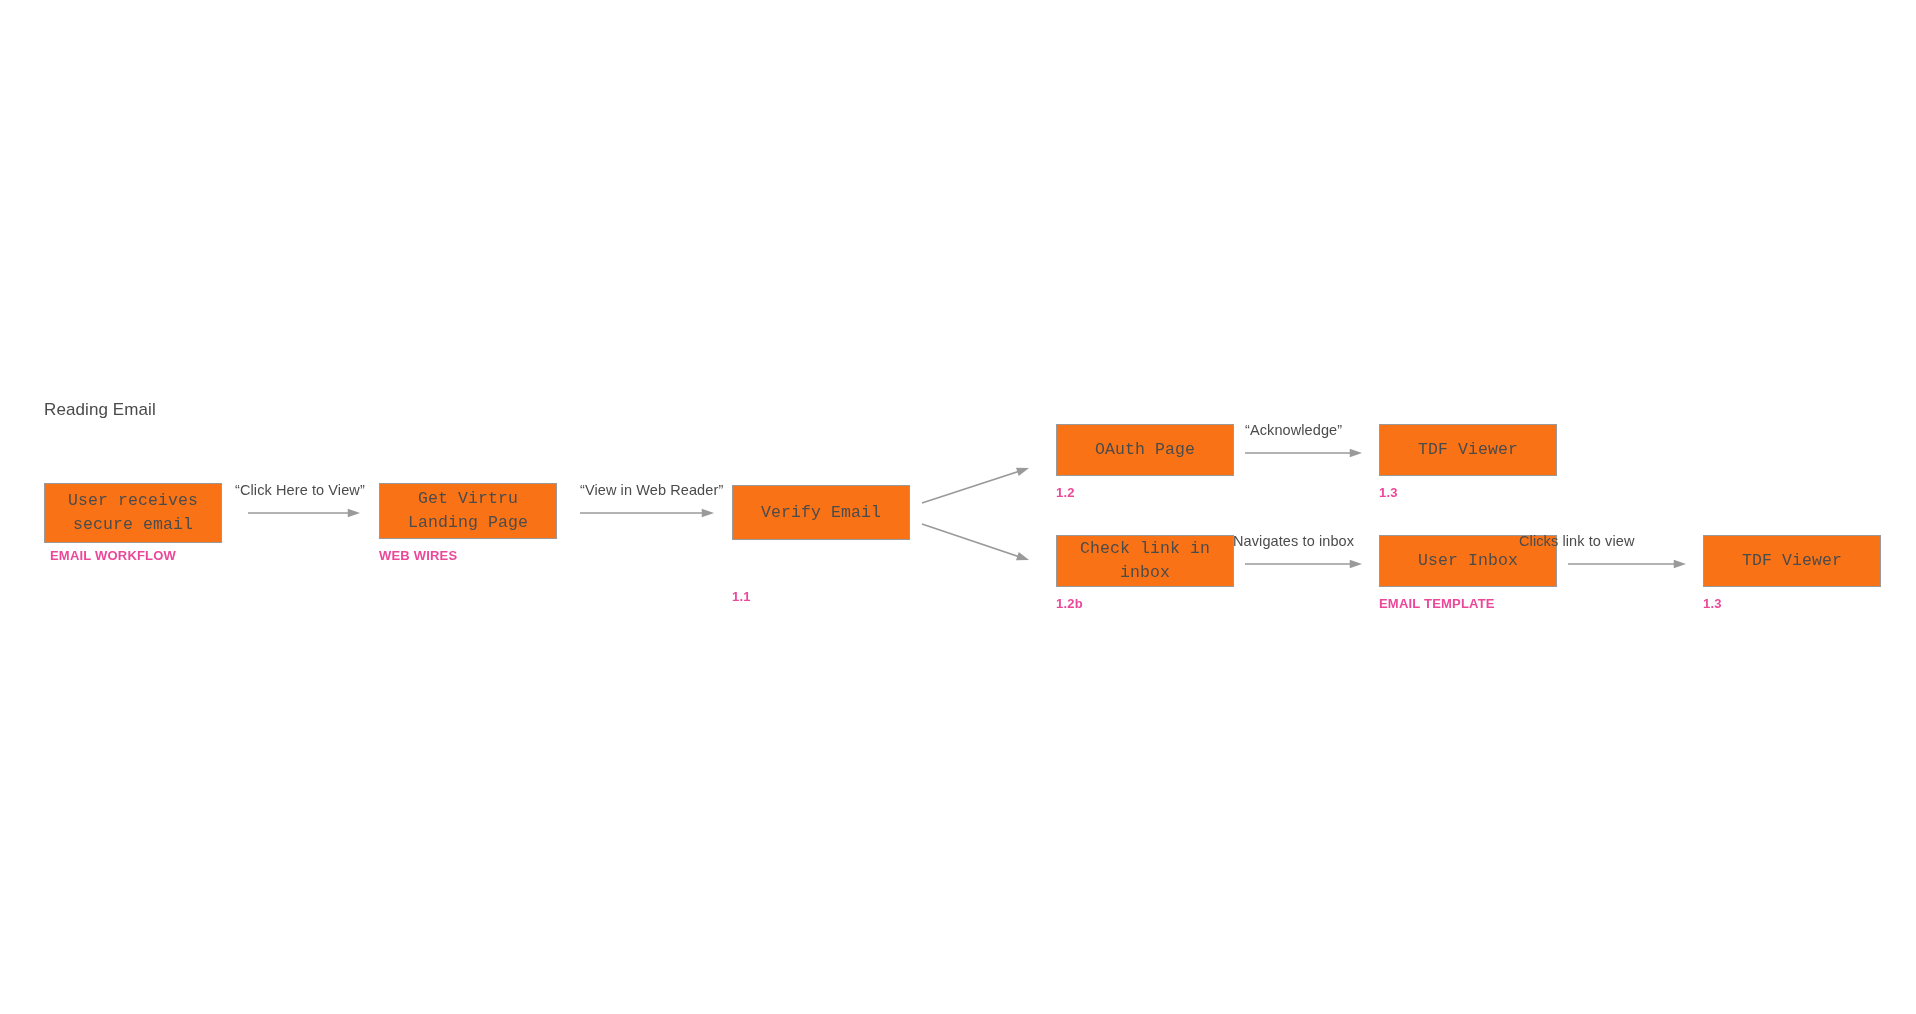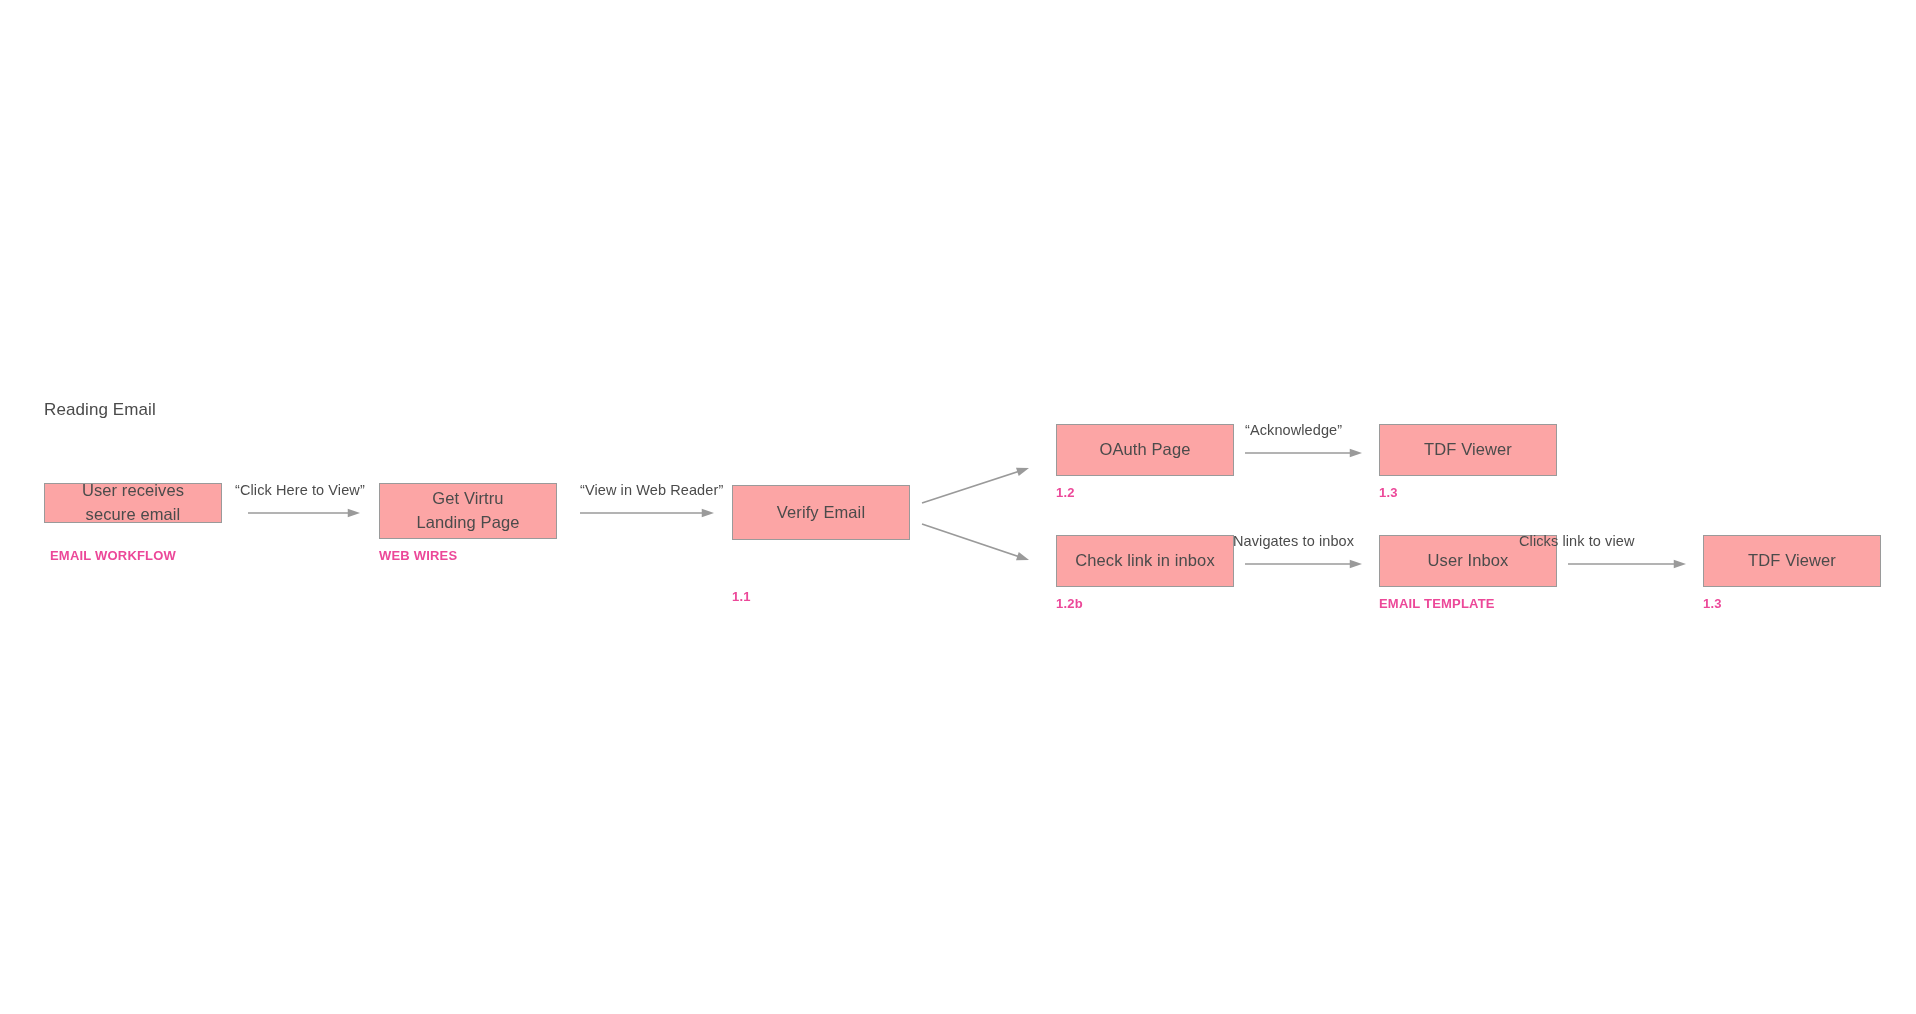--- a/index.html
+++ b/index.html
@@ -33,25 +33,26 @@
     color: #4a4a4a;
     letter-spacing: 0.1px;
     white-space: nowrap;
   }
 
   
   .node {
     position: absolute;
     box-sizing: border-box;
     border: 1.5px solid #9a9a9a;
-    background: #fca5a5;
+    background: #f97316;
     display: flex;
     align-items: center;
     justify-content: center;
     text-align: center;
+    font-family: Liberation Mono, monospace;
   }
   .node-label {
     font-size: 16.5px;
     color: #4b4b4b;
     line-height: 1.45;
     letter-spacing: 0.1px;
     padding: 0 8px;
     white-space: pre-line;
   }
 
@@ -117,21 +118,21 @@
         <line x1="1245" y1="564" x2="1351" y2="564" stroke="#9a9a9a" stroke-width="1.6"></line>
         <polygon points="1362,564 1349.7441893481314,568.3353321978306 1349.7441893481314,559.6646678021694" fill="#9a9a9a"></polygon>
       </g>
       <g>
         <line x1="1568" y1="564" x2="1675" y2="564" stroke="#9a9a9a" stroke-width="1.6"></line>
         <polygon points="1686,564 1673.7441893481314,568.3353321978306 1673.7441893481314,559.6646678021694" fill="#9a9a9a"></polygon>
       </g>
     </svg>
 
   <div id="nodes-root">
-      <div class="node" style="left: 44px; top: 483px; width: 178px; height: 40px; border-color: rgb(154, 154, 154);">
+      <div class="node" style="left: 44px; top: 483px; width: 178px; height: 60px; border-color: rgb(154, 154, 154);">
         <div class="node-label" style="color: rgb(75, 75, 75);">User receives
 secure email</div>
       </div>
       <div class="caption" style="left: 50px; top: 548px;">EMAIL WORKFLOW</div>
       <div class="node" style="left: 379px; top: 483px; width: 178px; height: 56px; border-color: rgb(154, 154, 154);">
         <div class="node-label" style="color: rgb(75, 75, 75);">Get Virtru
 Landing Page</div>
       </div>
       <div class="caption" style="left: 379px; top: 548px;">WEB WIRES</div>
       <div class="node" style="left: 732px; top: 485px; width: 178px; height: 55px; border-color: rgb(154, 154, 154);">

